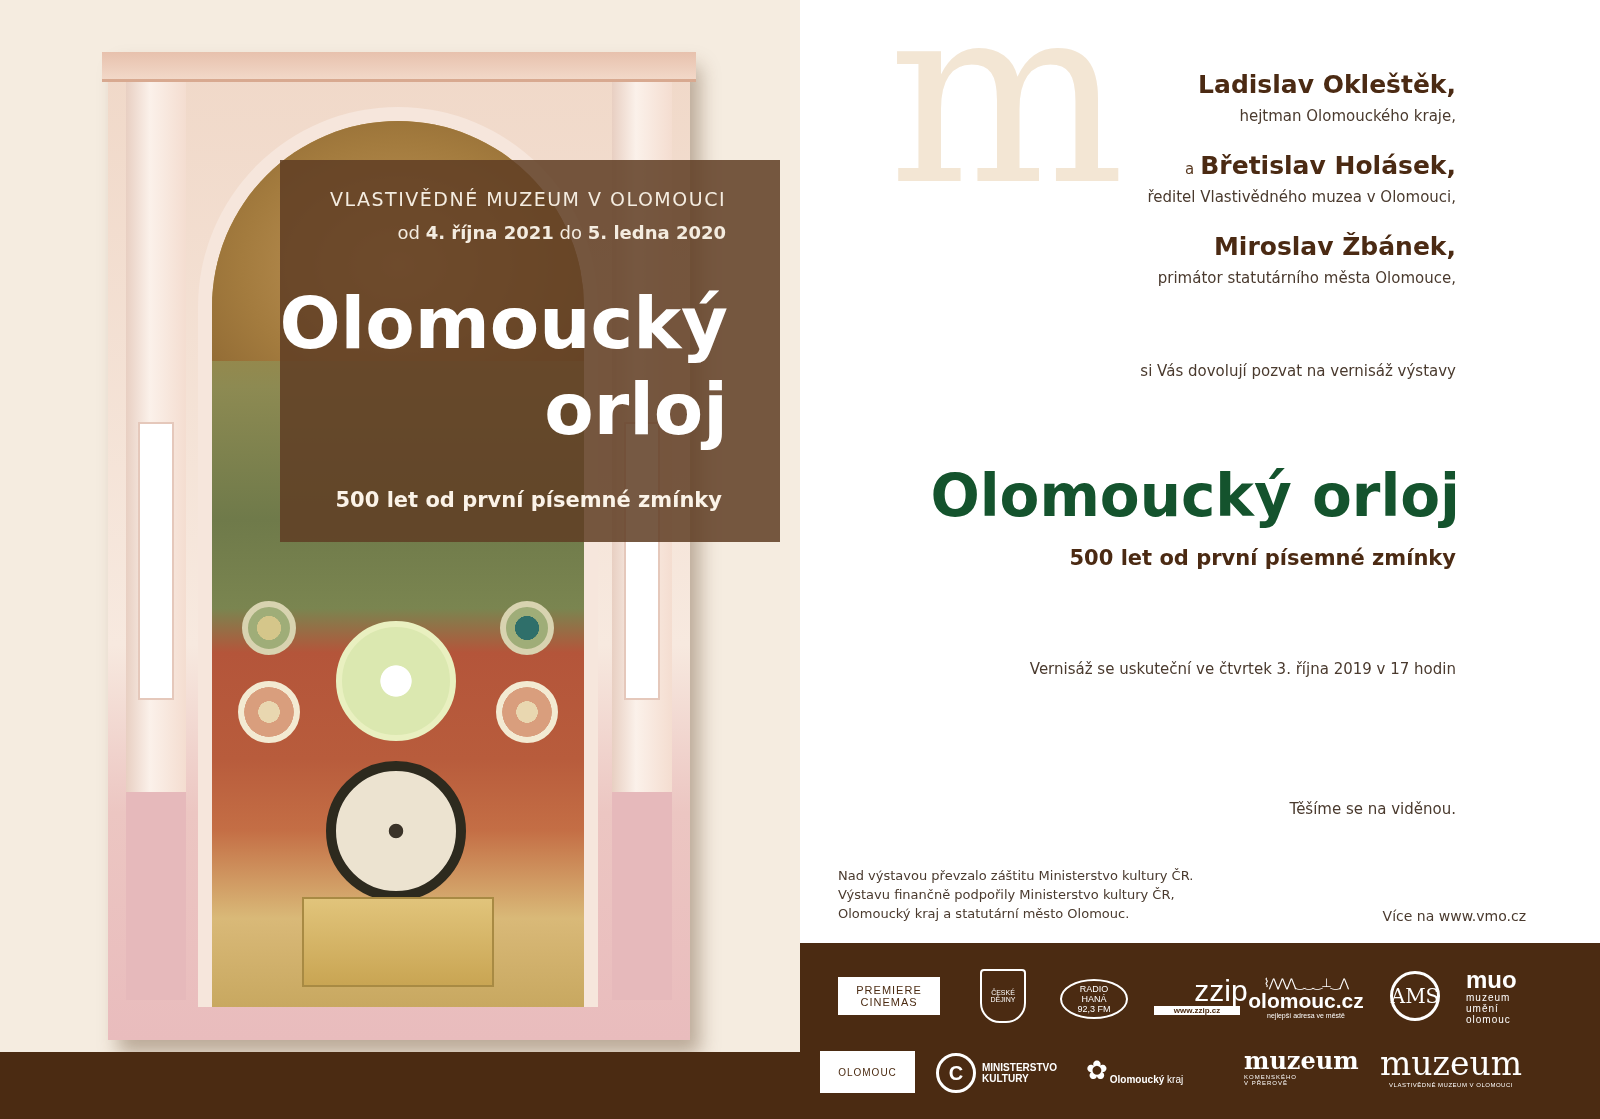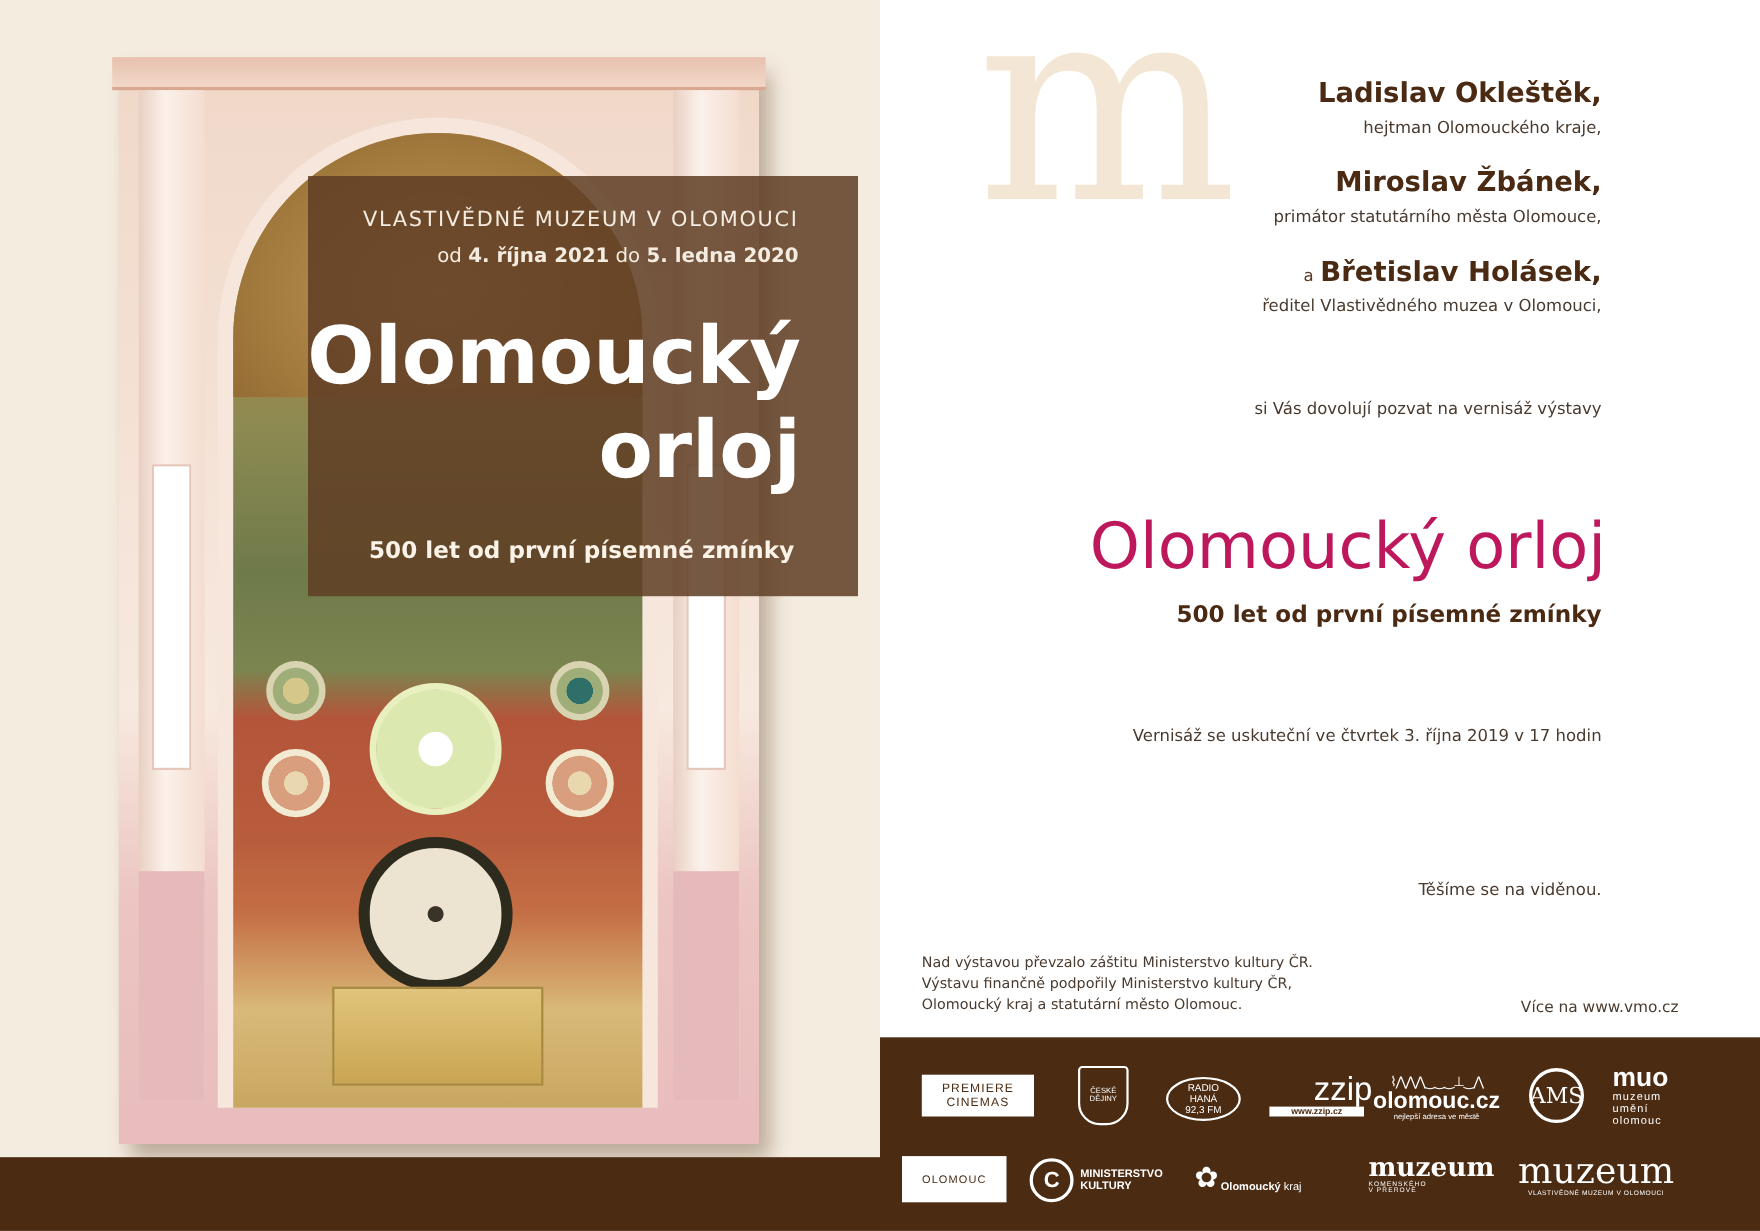--- a/index.html
+++ b/index.html
@@ -40,21 +40,21 @@
 
   
   .right-panel { position: absolute; left: 800px; top: 0; width: 800px; height: 943px; background: #ffffff; }
   .big-m { position: absolute; left: 88px; top: -30px; font-family: "DejaVu Serif", serif; font-size: 250px; color: #f3e6d4; line-height: 1; }
   .hosts { position: absolute; right: 144px; top: 70px; text-align: right; }
   .host { margin-bottom: 14px; }
   .host-name { font-size: 25px; font-weight: bold; color: #4b2a13; white-space: nowrap; }
   .host-conj { font-size: 15px; font-weight: normal; color: #5a3a22; margin-right: 6px; }
   .host-role { font-size: 15px; color: #4a3a2e; margin-top: 8px; white-space: nowrap; }
   .invite { position: absolute; right: 144px; top: 362px; font-size: 15px; color: #4a3a2e; white-space: nowrap; }
-  .main-title { position: absolute; right: 140px; top: 462px; font-size: 58px; font-weight: normal; color: #be185d; white-space: nowrap; }
+  .main-title { position: absolute; right: 140px; top: 462px; font-size: 58px; font-weight: bold; color: #14532d; white-space: nowrap; }
   .main-sub { position: absolute; right: 144px; top: 546px; font-size: 21px; font-weight: bold; color: #4b2a13; white-space: nowrap; }
   .details { position: absolute; right: 144px; top: 654px; font-size: 15px; color: #4a3a2e; text-align: right; line-height: 30px; white-space: nowrap; }
   .closing { position: absolute; right: 144px; top: 800px; font-size: 15px; color: #4a3a2e; white-space: nowrap; }
   .patronage { position: absolute; left: 38px; top: 866px; font-size: 13px; color: #4a3a2e; line-height: 19px; white-space: nowrap; }
   .website { position: absolute; right: 74px; top: 908px; font-size: 14px; color: #4a3a2e; white-space: nowrap; }
 
   
   .partners { position: absolute; left: 800px; top: 943px; width: 800px; height: 176px; background: #4b2b12; }
   .logo { position: absolute; color: #fff; font-family: "Liberation Sans", sans-serif; display: flex; align-items: center; justify-content: center; text-align: center; }
   .logo.box { background: #fff; color: #4b2b12; }
@@ -135,26 +135,26 @@
 
 <div class="right-panel">
   <div class="big-m">m</div>
 
   <div class="hosts">
     <div class="host">
       <div class="host-name">Ladislav Okleštěk,</div>
       <div class="host-role">hejtman Olomouckého kraje,</div>
     </div>
     <div class="host" style="margin-top:26px">
+      <div class="host-name"><span class="host-conj">a</span><span>Břetislav Holásek,</span></div>
+      <div class="host-role">ředitel Vlastivědného muzea v Olomouci,</div>
+    </div>
+    <div class="host" style="margin-top:26px">
       <div class="host-name">Miroslav Žbánek,</div>
       <div class="host-role">primátor statutárního města Olomouce,</div>
-    </div>
-    <div class="host" style="margin-top:26px">
-      <div class="host-name"><span class="host-conj">a</span><span>Břetislav Holásek,</span></div>
-      <div class="host-role">ředitel Vlastivědného muzea v Olomouci,</div>
     </div>
   </div>
 
   <div class="invite">si Vás dovolují pozvat na vernisáž výstavy</div>
   <div class="main-title">Olomoucký orloj</div>
   <div class="main-sub">500 let od první písemné zmínky</div>
 
   <div class="details">
     <div>Vernisáž se uskuteční ve čtvrtek 3. října 2019 v 17 hodin</div>
   </div>

